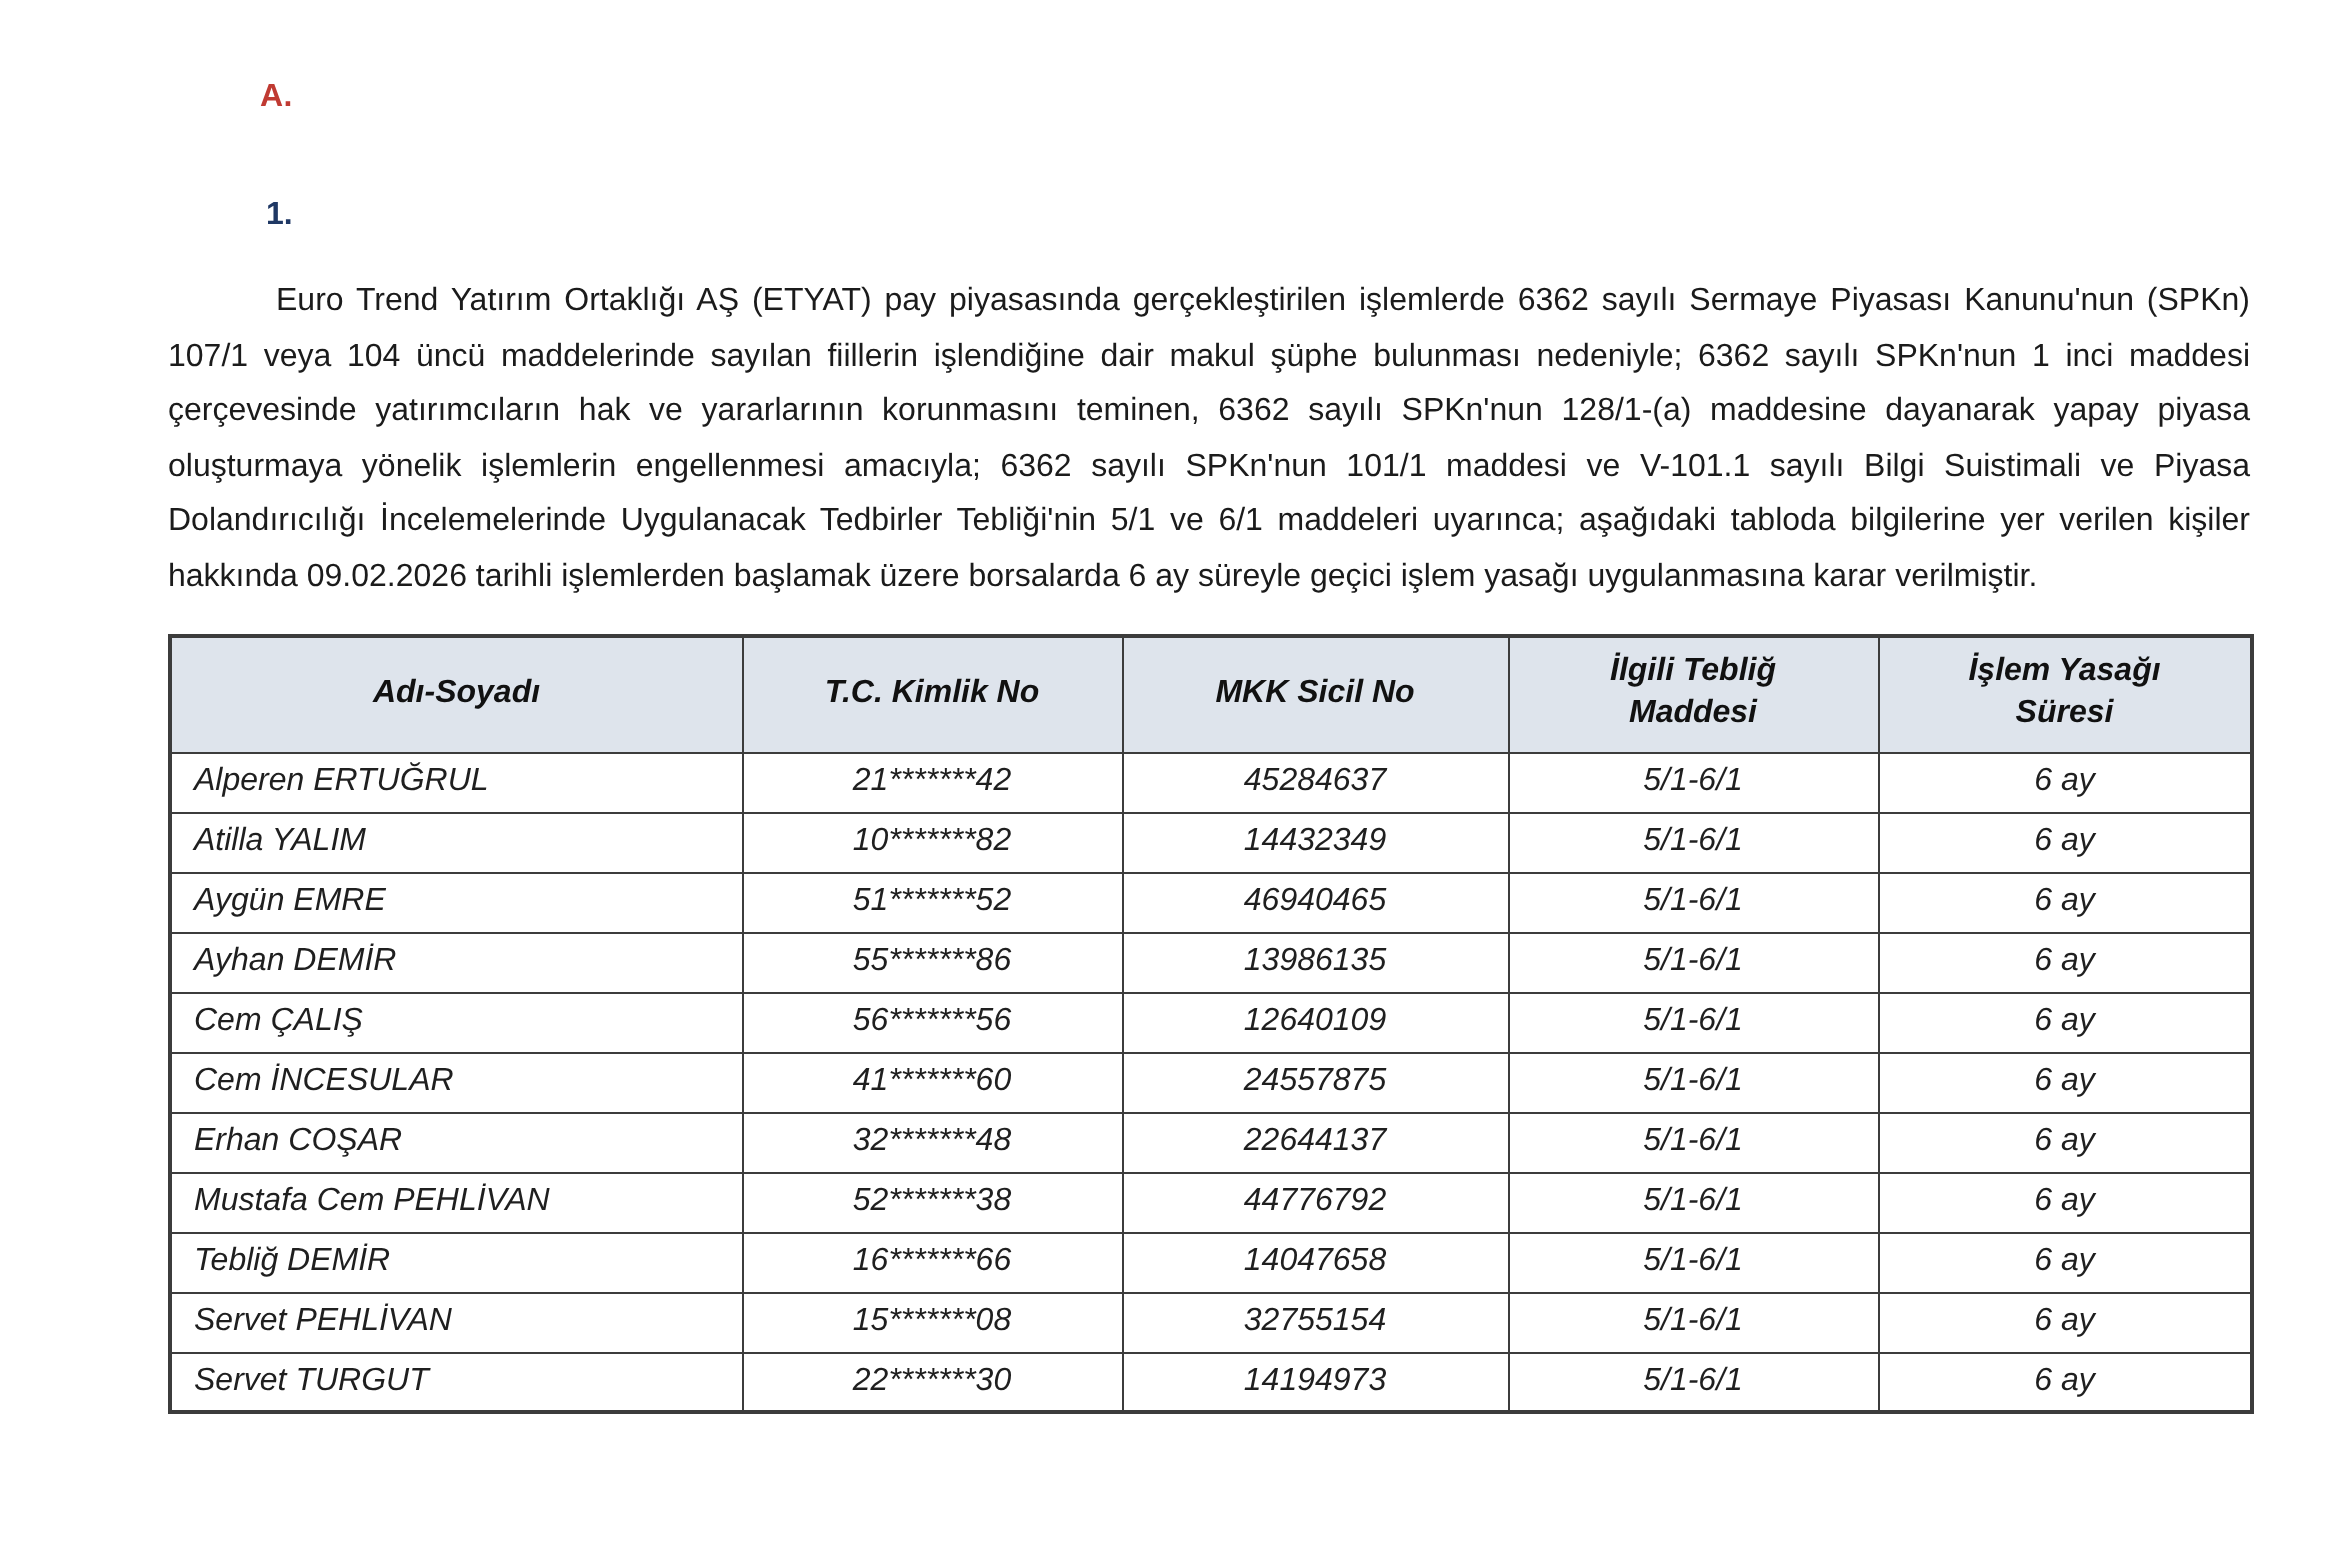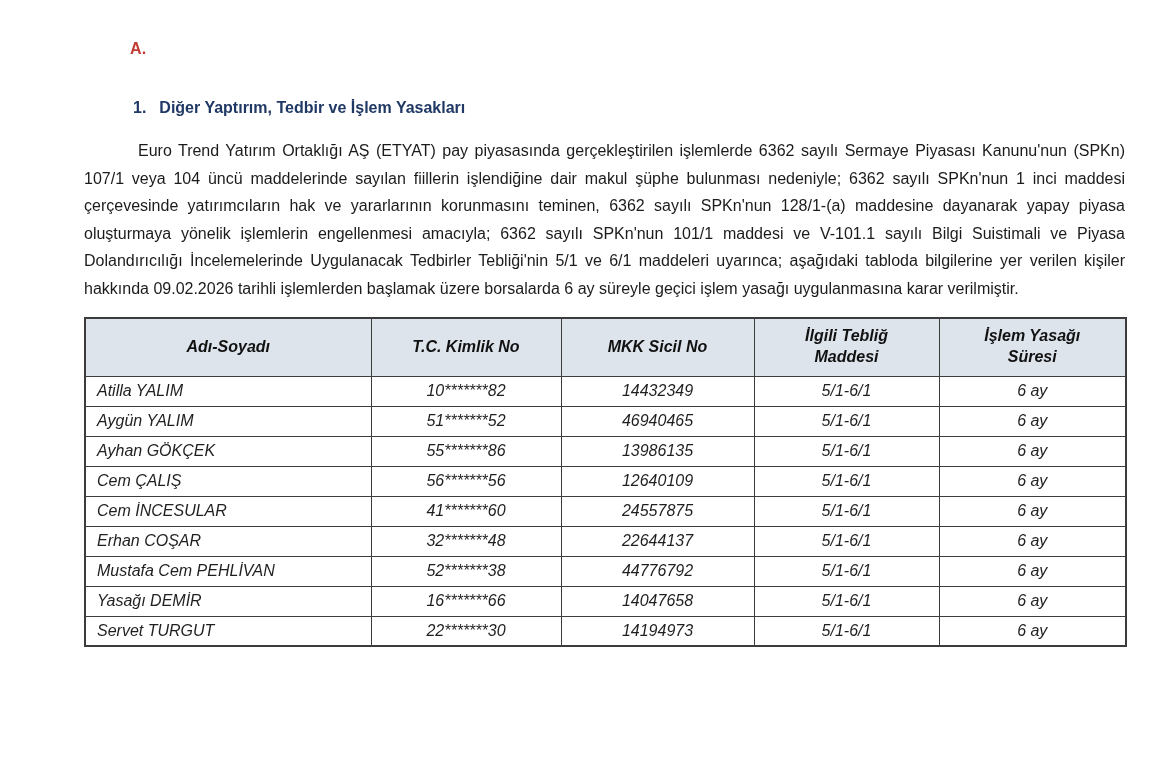--- a/index.html
+++ b/index.html
@@ -82,21 +82,20 @@
 <body>
 
 <div class="page">
 
   <div class="heading-a">
     <span class="h-num">A.</span>
   </div>
 
   <div class="heading-1">
     <span class="h-num">1.</span>
-    <span class="h-text">Diğer Yaptırım, Tedbir ve İşlem Yasakları</span>
   </div>
 
   <p class="body-par">Euro Trend Yatırım Ortaklığı AŞ (ETYAT) pay piyasasında gerçekleştirilen işlemlerde 6362 sayılı Sermaye Piyasası Kanunu'nun (SPKn) 107/1 veya 104 üncü maddelerinde sayılan fiillerin işlendiğine dair makul şüphe bulunması nedeniyle; 6362 sayılı SPKn'nun 1 inci maddesi çerçevesinde yatırımcıların hak ve yararlarının korunmasını teminen, 6362 sayılı SPKn'nun 128/1-(a) maddesine dayanarak yapay piyasa oluşturmaya yönelik işlemlerin engellenmesi amacıyla; 6362 sayılı SPKn'nun 101/1 maddesi ve V-101.1 sayılı Bilgi Suistimali ve Piyasa Dolandırıcılığı İncelemelerinde Uygulanacak Tedbirler Tebliği'nin 5/1 ve 6/1 maddeleri uyarınca; aşağıdaki tabloda bilgilerine yer verilen kişiler hakkında 09.02.2026 tarihli işlemlerden başlamak üzere borsalarda 6 ay süreyle geçici işlem yasağı uygulanmasına karar verilmiştir.</p>
 
   <table class="sanctions">
     <colgroup>
       <col style="width:286px">
       <col style="width:190px">
       <col style="width:193px">
       <col style="width:185px">
@@ -106,35 +105,42 @@
       <tr>
         <th>Adı-Soyadı</th>
         <th>T.C. Kimlik No</th>
         <th>MKK Sicil No</th>
         <th>İlgili Tebliğ Maddesi</th>
         <th>İşlem Yasağı Süresi</th>
       </tr>
     </thead>
     <tbody>
       <tr>
+        <td class="c-name">Alperen ERTUĞRUL</td>
+        <td>21*******42</td>
+        <td>45284637</td>
+        <td>5/1-6/1</td>
+        <td>6 ay</td>
+      </tr>
+      <tr>
         <td class="c-name">Atilla YALIM</td>
         <td>10*******82</td>
         <td>14432349</td>
         <td>5/1-6/1</td>
         <td>6 ay</td>
       </tr>
       <tr>
-        <td class="c-name">Aygün YALIM</td>
+        <td class="c-name">Aygün EMRE</td>
         <td>51*******52</td>
         <td>46940465</td>
         <td>5/1-6/1</td>
         <td>6 ay</td>
       </tr>
       <tr>
-        <td class="c-name">Ayhan GÖKÇEK</td>
+        <td class="c-name">Ayhan DEMİR</td>
         <td>55*******86</td>
         <td>13986135</td>
         <td>5/1-6/1</td>
         <td>6 ay</td>
       </tr>
       <tr>
         <td class="c-name">Cem ÇALIŞ</td>
         <td>56*******56</td>
         <td>12640109</td>
         <td>5/1-6/1</td>
@@ -155,23 +161,30 @@
         <td>6 ay</td>
       </tr>
       <tr>
         <td class="c-name">Mustafa Cem PEHLİVAN</td>
         <td>52*******38</td>
         <td>44776792</td>
         <td>5/1-6/1</td>
         <td>6 ay</td>
       </tr>
       <tr>
-        <td class="c-name">Yasağı DEMİR</td>
+        <td class="c-name">Tebliğ DEMİR</td>
         <td>16*******66</td>
         <td>14047658</td>
+        <td>5/1-6/1</td>
+        <td>6 ay</td>
+      </tr>
+      <tr>
+        <td class="c-name">Servet PEHLİVAN</td>
+        <td>15*******08</td>
+        <td>32755154</td>
         <td>5/1-6/1</td>
         <td>6 ay</td>
       </tr>
       <tr>
         <td class="c-name">Servet TURGUT</td>
         <td>22*******30</td>
         <td>14194973</td>
         <td>5/1-6/1</td>
         <td>6 ay</td>
       </tr>

